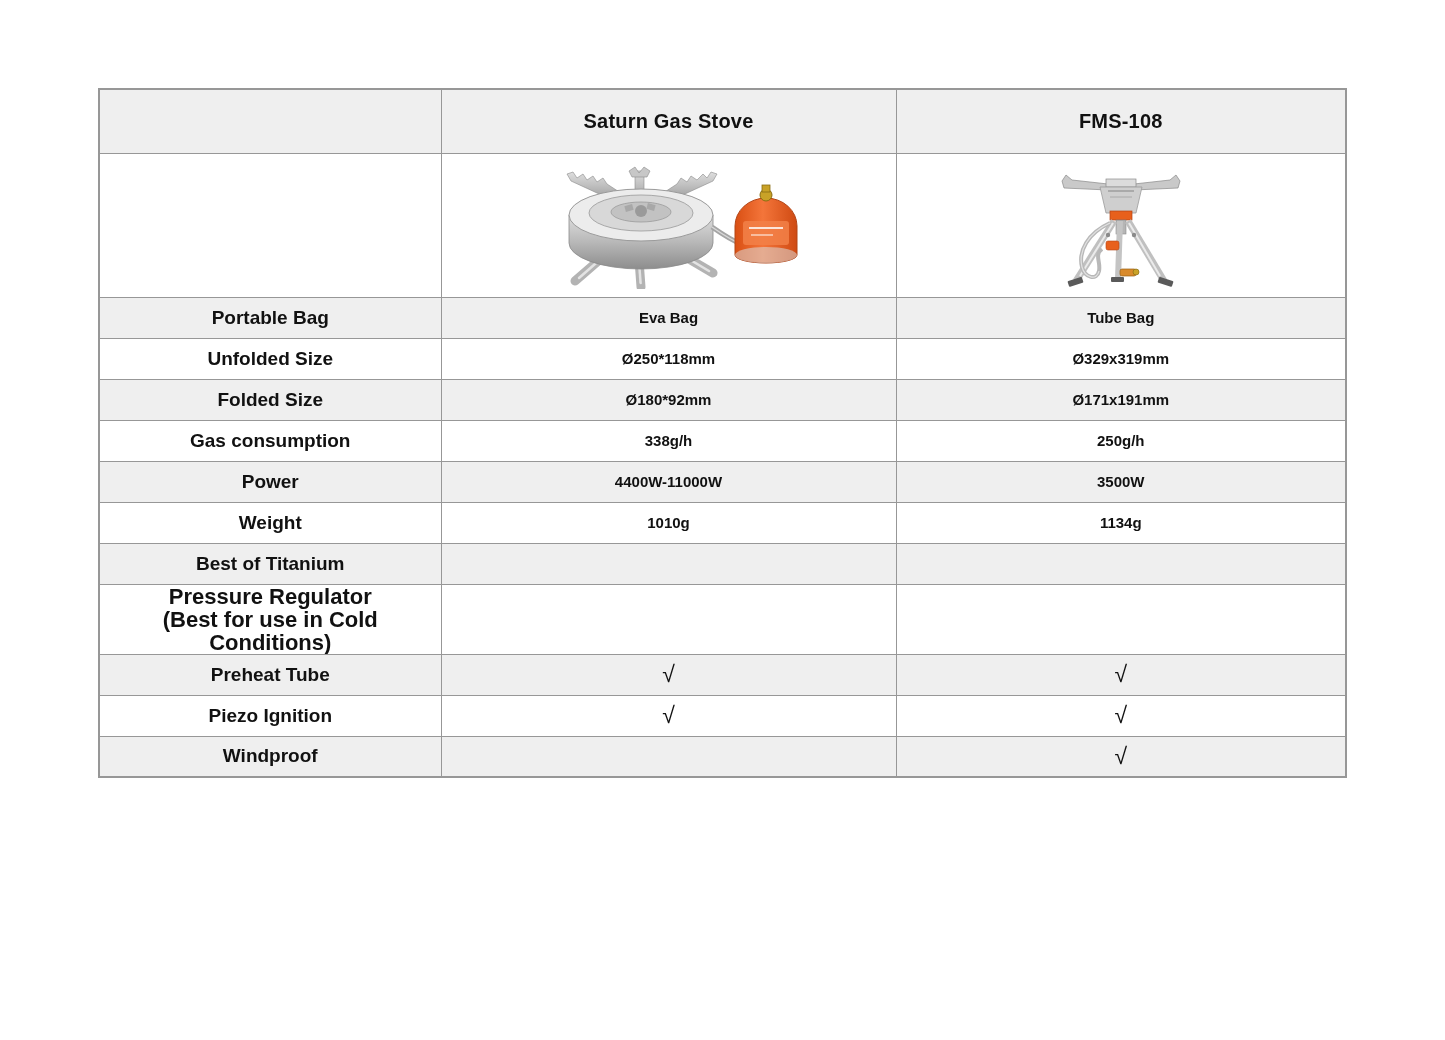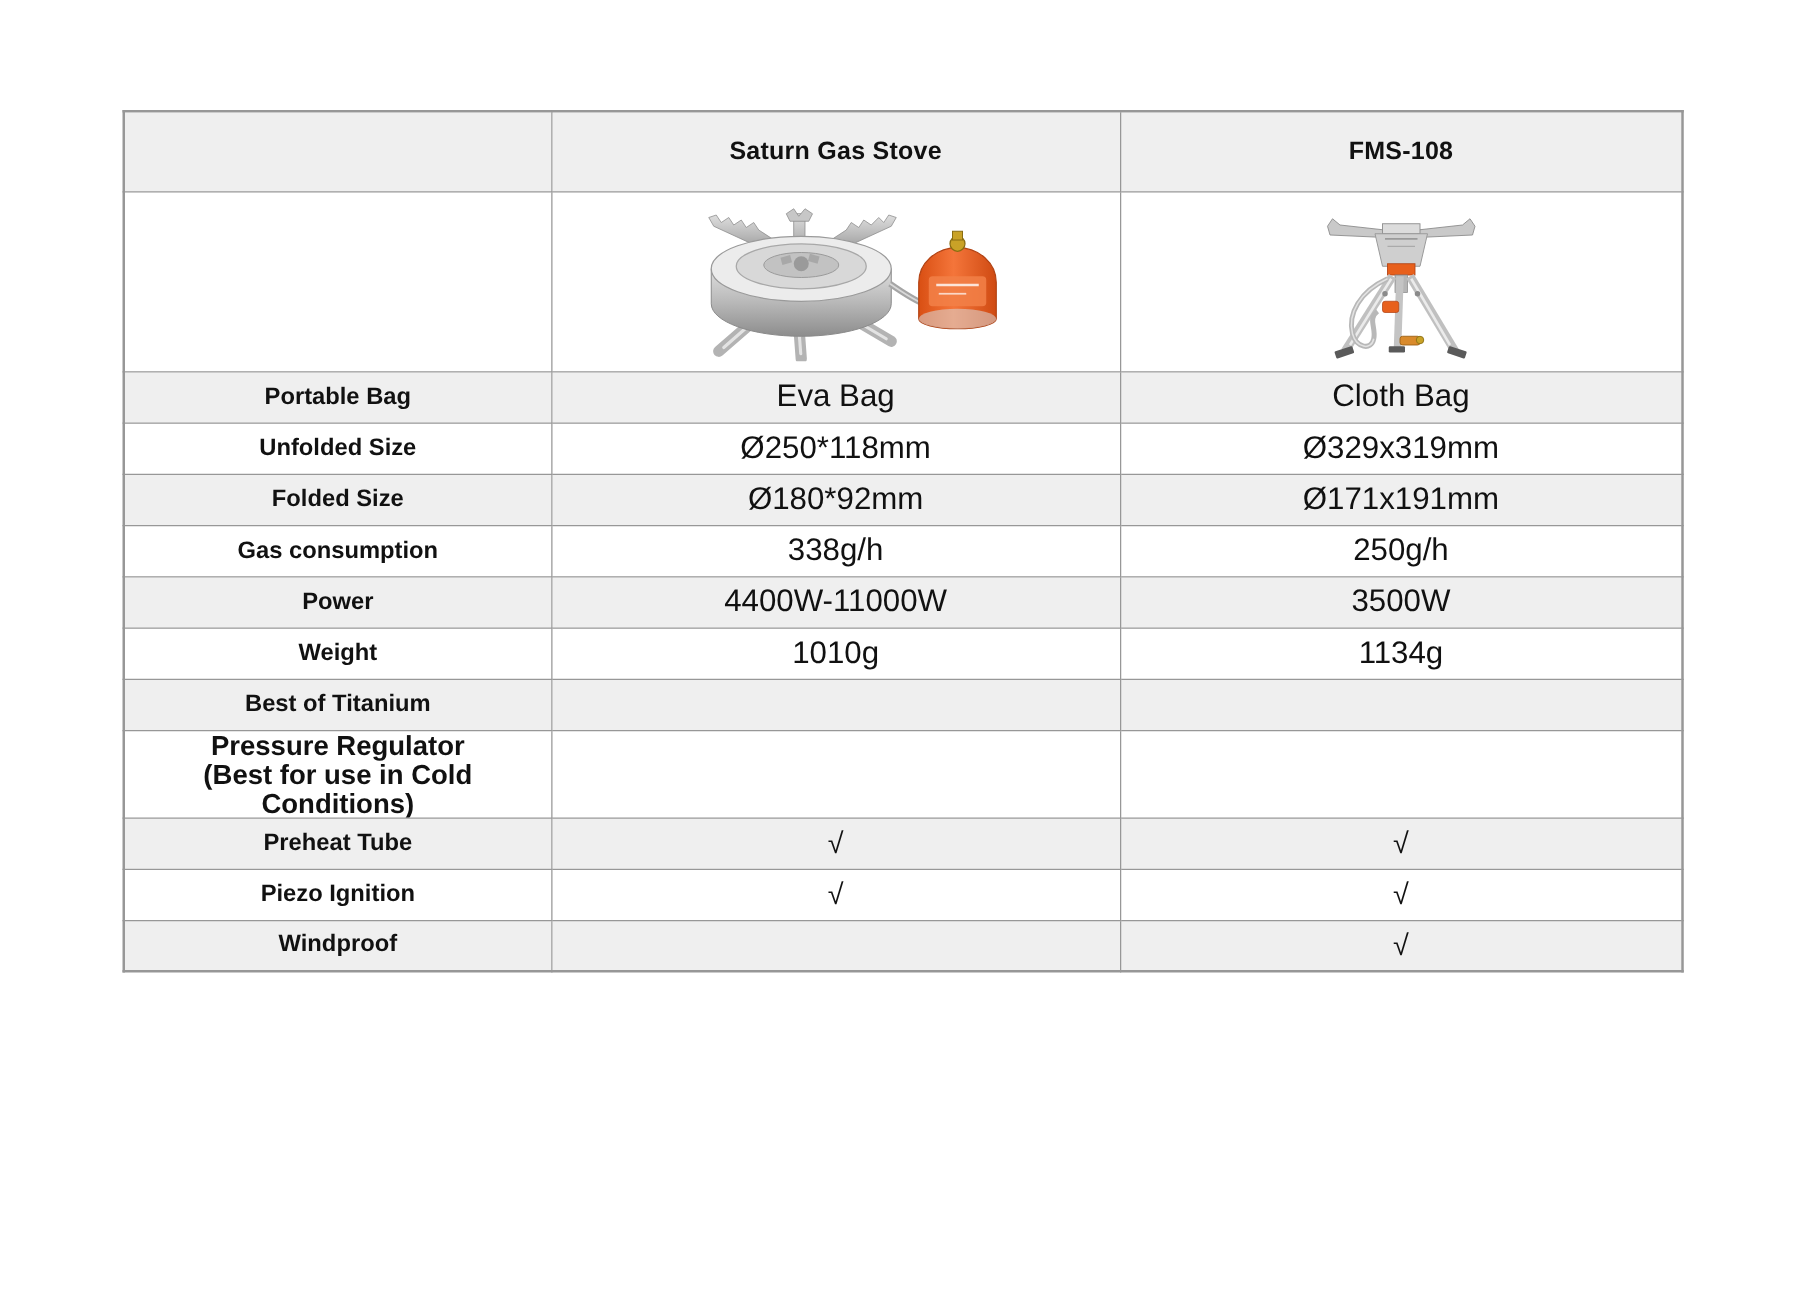--- a/index.html
+++ b/index.html
@@ -50,22 +50,22 @@
   td.label {
     font-size: 19px;
     font-weight: 700;
   }
   td.label .sub-line {
     font-size: 22px;
     font-weight: 700;
     line-height: 23px;
   }
   td.value {
-    font-size: 25px;
-    font-weight: 400;
+    font-size: 15px;
+    font-weight: 700;
   }
   td.value.check {
     font-size: 23px;
     font-weight: 400;
   }
   .img-cell-inner {
     display: flex;
     align-items: center;
     justify-content: center;
     height: 143px;
@@ -178,21 +178,21 @@
 
             <rect x="70" y="82" width="13" height="9" rx="2" fill="#e8601c" stroke="#b34415" stroke-width="0.6"></rect>
           </svg>
         </div>
       </td>
     </tr>
 
     <tr class="r-data gray">
       <td class="label">Portable Bag</td>
       <td class="value">Eva Bag</td>
-      <td class="value">Cloth Bag</td>
+      <td class="value">Tube Bag</td>
     </tr>
     <tr class="r-data white">
       <td class="label">Unfolded Size</td>
       <td class="value">Ø250*118mm</td>
       <td class="value">Ø329x319mm</td>
     </tr>
     <tr class="r-data gray">
       <td class="label">Folded Size</td>
       <td class="value">Ø180*92mm</td>
       <td class="value">Ø171x191mm</td>

